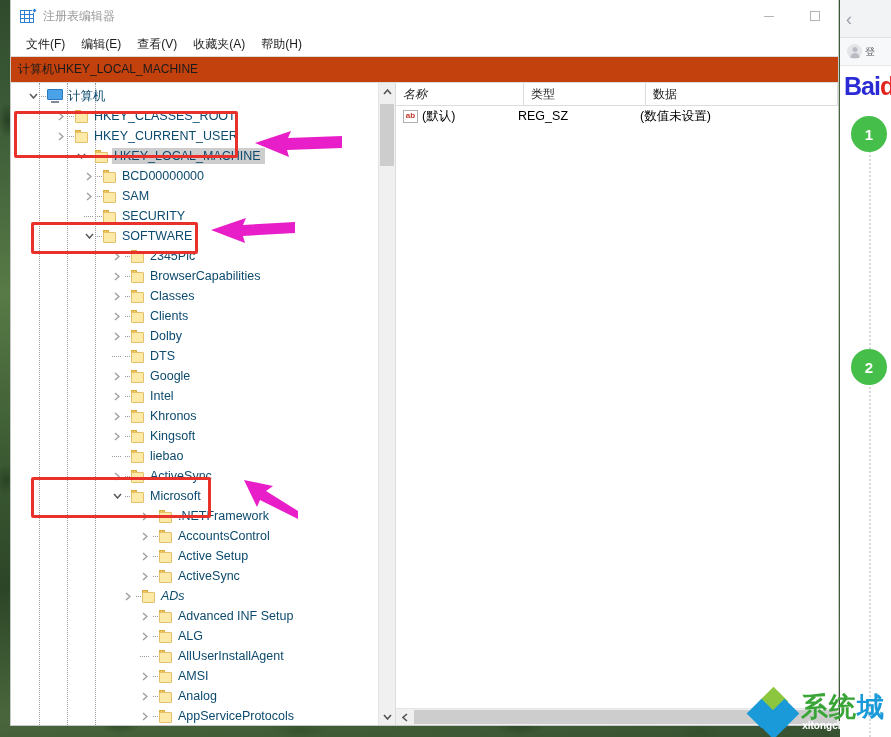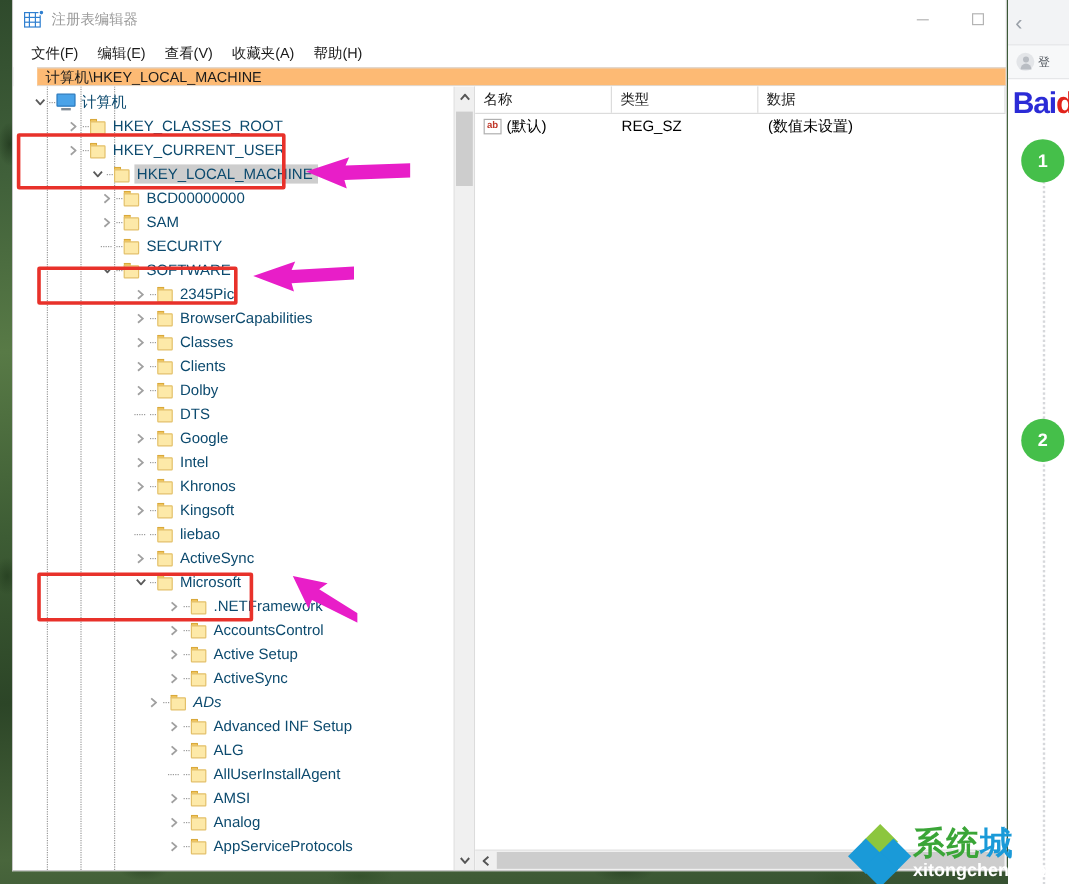--- a/index.html
+++ b/index.html
@@ -147,28 +147,27 @@
     height: 24px; display: flex; align-items: center;
     padding-left: 8px; gap: 2px; flex: none;
     background: #ffffff;
   }
   .menu-item {
     font-size: 12px; color: #1b1b1b;
     padding: 3px 7px; white-space: nowrap;
   }
 
   #addressbar {
-    height: 16px; flex: none;
+    height: 27px; flex: none;
     border-top: 1px solid #dcdcdc;
     border-bottom: 1px solid #dcdcdc;
     display: flex; align-items: center;
     padding-left: 7px;
     font-size: 12px; color: #1b1b1b;
-    background: #fdba74;
-    margin-left: 20px;
+    background: #c2410c;
   }
 
   #panes {
     flex: 1; display: flex; min-height: 0;
     background: #ffffff;
   }
 
   
   #tree-pane {
     width: 385px; flex: none;
@@ -281,21 +280,21 @@
     height: 23px; flex: none; display: flex;
     border-bottom: 1px solid #dcdcdc;
     background: #ffffff;
   }
   .col-head {
     font-size: 12px; color: #1b1b1b;
     display: flex; align-items: center;
     padding-left: 7px;
     border-right: 1px solid #dcdcdc;
   }
-  #col-name { width: 114px; flex: none; }
+  #col-name { width: 128px; flex: none; font-style: italic; }
   #col-type { width: 122px; flex: none; }
   #col-data { flex: 1; }
   #values-list { flex: 1; position: relative; }
   .value-row {
     height: 20px; display: flex; align-items: center;
     font-size: 12.5px; color: #000000;
   }
   .value-row .cell-name {
     width: 122px; flex: none; display: flex; align-items: center;
     padding-left: 7px; gap: 4px;
@@ -342,21 +341,21 @@
   #wm-text { line-height: 1; }
   #wm-cn {
     font-size: 27px; font-weight: bold;
     font-family: "DejaVu Sans", sans-serif;
     letter-spacing: 1px;
   }
   #wm-cn .g1 { color: #3aa537; }
   #wm-cn .g2 { color: #3aa537; }
   #wm-cn .b1 { color: #1a9ad8; }
   #wm-en {
-    font-size: 15px; color: #ffffff; font-weight: bold;
+    font-size: 10px; color: #ffffff; font-weight: bold;
     margin-top: 1px; text-align: right;
   }
 </style>
 </head>
 <body>
 
 <div id="desktop-bg"></div>
 
 <div id="browser-rail">
   <div id="rail-toolbar">

